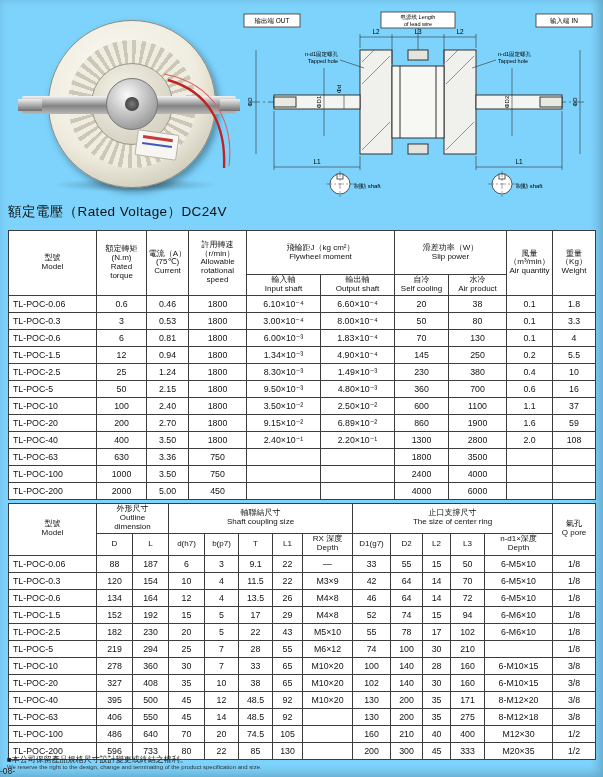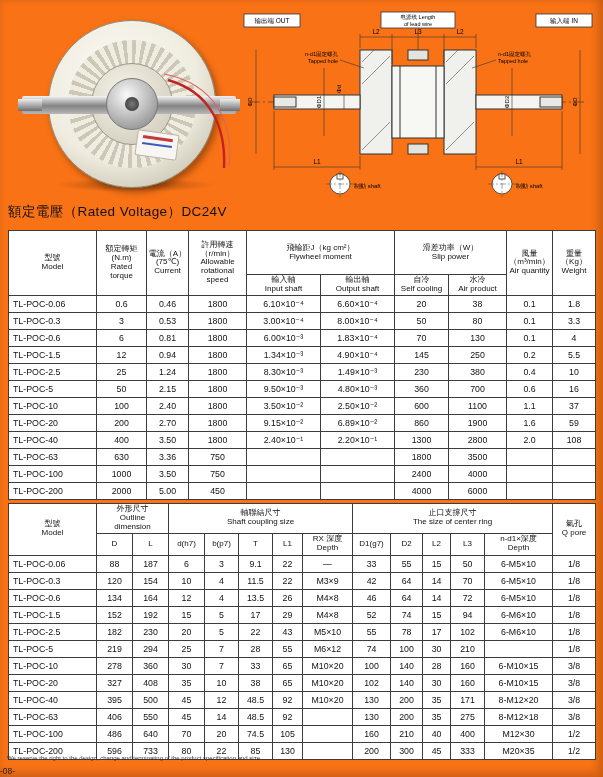--- a/index.html
+++ b/index.html
@@ -1,17 +1,17 @@
 <!DOCTYPE html>
 <html><head>
 <meta charset="utf-8">
 <style>
   *{box-sizing:border-box;margin:0;padding:0}
   body{background:#cfcfcf;font-family:"Liberation Sans","DejaVu Sans",sans-serif}
-  .page{position:relative;width:603px;height:777px;margin:0 auto;background:#f97316;overflow:hidden;
+  .page{position:relative;width:603px;height:777px;margin:0 auto;background:#7dd3fc;overflow:hidden;
         box-shadow:inset -5px -4px 10px rgba(0,0,0,.18), inset 2px 2px 6px rgba(0,0,0,.05)}
 
   
   .photo{position:absolute;left:18px;top:14px;width:222px;height:184px}
   .shadow{position:absolute;left:34px;top:164px;width:166px;height:14px;z-index:1;
           background:radial-gradient(ellipse at center,rgba(0,0,0,.30),rgba(0,0,0,0) 70%)}
   .disc{position:absolute;left:30px;top:6px;width:168px;height:168px;border-radius:50%;z-index:2;
         background:radial-gradient(circle at 42% 36%,#fcfbf6 0%,#efecdf 55%,#c9c4b2 85%,#a39d8d);
         border:1px solid #8d8a7e;box-shadow:3px 4px 7px rgba(0,0,0,.35)}
   .fins{position:absolute;left:19px;top:19px;width:128px;height:128px;border-radius:50%;
@@ -608,17 +608,18 @@
           <td>300</td>
           <td>45</td>
           <td>333</td>
           <td>M20×35</td>
           <td>1/2</td>
         </tr>
       </tbody>
   </table>
 
   <div class="footer">
+    <div class="footer-cn">■本公司保留產品規格尺寸設計變更或終結之權利。</div>
     <div class="footer-en">We reserve the right to the design, change and terminating of the product specification and size.</div>
   </div>
   <div class="pageno">-08-</div>
 
 </div>
 
 </body></html>

